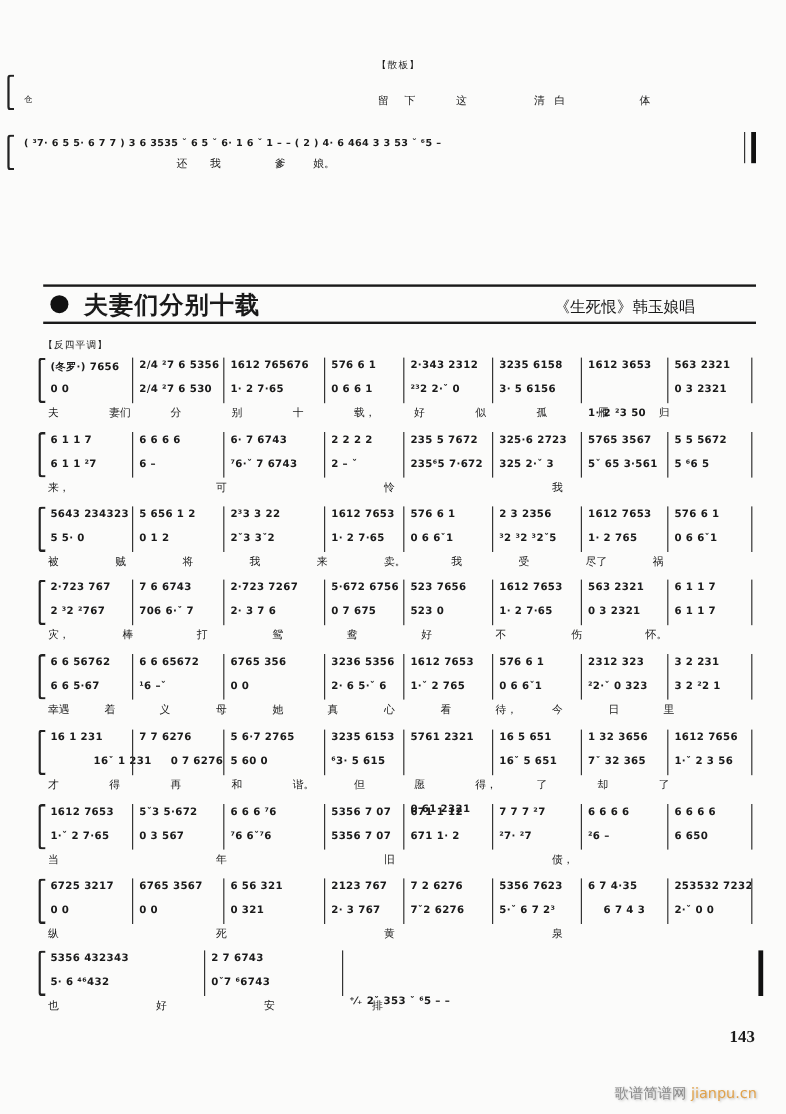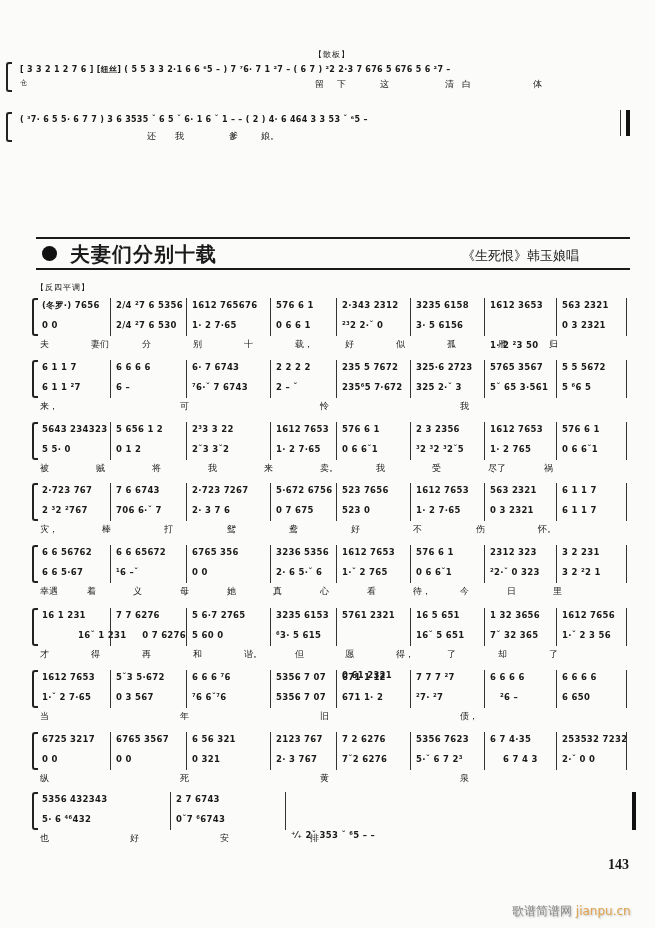--- a/index.html
+++ b/index.html
@@ -21,21 +21,20 @@
   .watermark { position: absolute; font-size: 12px; color: #8a8a8a; text-shadow: 1px 1px 2px #bbb; }
   .watermark .en { color: #e0a14a; }
 </style>
 </head>
 <body>
 
 <div class="abs tempo" style="left:314px;top:49px;">【散板】</div>
 
 <div class="sys" style="top:60px;height:36px;">
   <div class="brace" style="top:2px;height:30px;"></div>
-  <div class="staffline" style="left:20px;top:4px;font-size:8px;">[ 3 3 2 1 2 7 6 ] [纽丝] ( 5 5 3 3 2·1 6 6 ⁶5 – ) 7 ⁷6· 7 1 ²7 – ( 6 7 ) ²2 2·3 7 676 5 676 5 6 ²7 –</div>
   <div class="lyric" style="left:20px;top:18px;font-size:7px;">仓</div>
   <div class="lyric" style="left:315px;top:18px;">留</div>
   <div class="lyric" style="left:337px;top:18px;">下</div>
   <div class="lyric" style="left:380px;top:18px;">这</div>
   <div class="lyric" style="left:445px;top:18px;">清</div>
   <div class="lyric" style="left:462px;top:18px;">白</div>
   <div class="lyric" style="left:533px;top:18px;">体</div>
 </div>
 
 <div class="sys" style="top:110px;height:36px;">
@@ -289,21 +288,21 @@
       <div class="staffline" style="left: 276px; top: 4px; width: 60px; overflow: hidden;">5356 7 07</div>
       <div class="staffline" style="left: 276px; top: 24px; width: 60px; overflow: hidden;">5356 7 07</div>
       <div class="bar" style="left: 270px; top: 2px; height: 38px;"></div>
       <div class="staffline" style="left: 342px; top: 4px; width: 68px; overflow: hidden;">671 1 12</div>
       <div class="staffline" style="left: 342px; top: 24px; width: 68px; overflow: hidden;">671 1· 2</div>
       <div class="bar" style="left: 336px; top: 2px; height: 38px;"></div>
       <div class="staffline" style="left: 416px; top: 4px; width: 68px; overflow: hidden;">7 7 7 ²7</div>
       <div class="staffline" style="left: 416px; top: 24px; width: 68px; overflow: hidden;">²7· ²7</div>
       <div class="bar" style="left: 410px; top: 2px; height: 38px;"></div>
       <div class="staffline" style="left: 490px; top: 4px; width: 66px; overflow: hidden;">6 6 6 6</div>
-      <div class="staffline" style="left: 490px; top: 24px; width: 66px; overflow: hidden; margin-left: 10px;">²6 –</div>
+      <div class="staffline" style="left: 490px; top: 24px; width: 66px; overflow: hidden;">²6 –</div>
       <div class="bar" style="left: 484px; top: 2px; height: 38px;"></div>
       <div class="staffline" style="left: 562px; top: 4px; width: 64px; overflow: hidden;">6 6 6 6</div>
       <div class="staffline" style="left: 562px; top: 24px; width: 64px; overflow: hidden;">6 650</div>
       <div class="bar" style="left: 556px; top: 2px; height: 38px;"></div>
       <div class="bar" style="left: 626px; top: 2px; height: 38px;"></div>
       <div class="lyric" style="left: 40px; top: 42px;">当</div>
       <div class="lyric" style="left: 180px; top: 42px;">年</div>
       <div class="lyric" style="left: 320px; top: 42px;">旧</div>
       <div class="lyric" style="left: 460px; top: 42px;">债，</div>
     </div>

